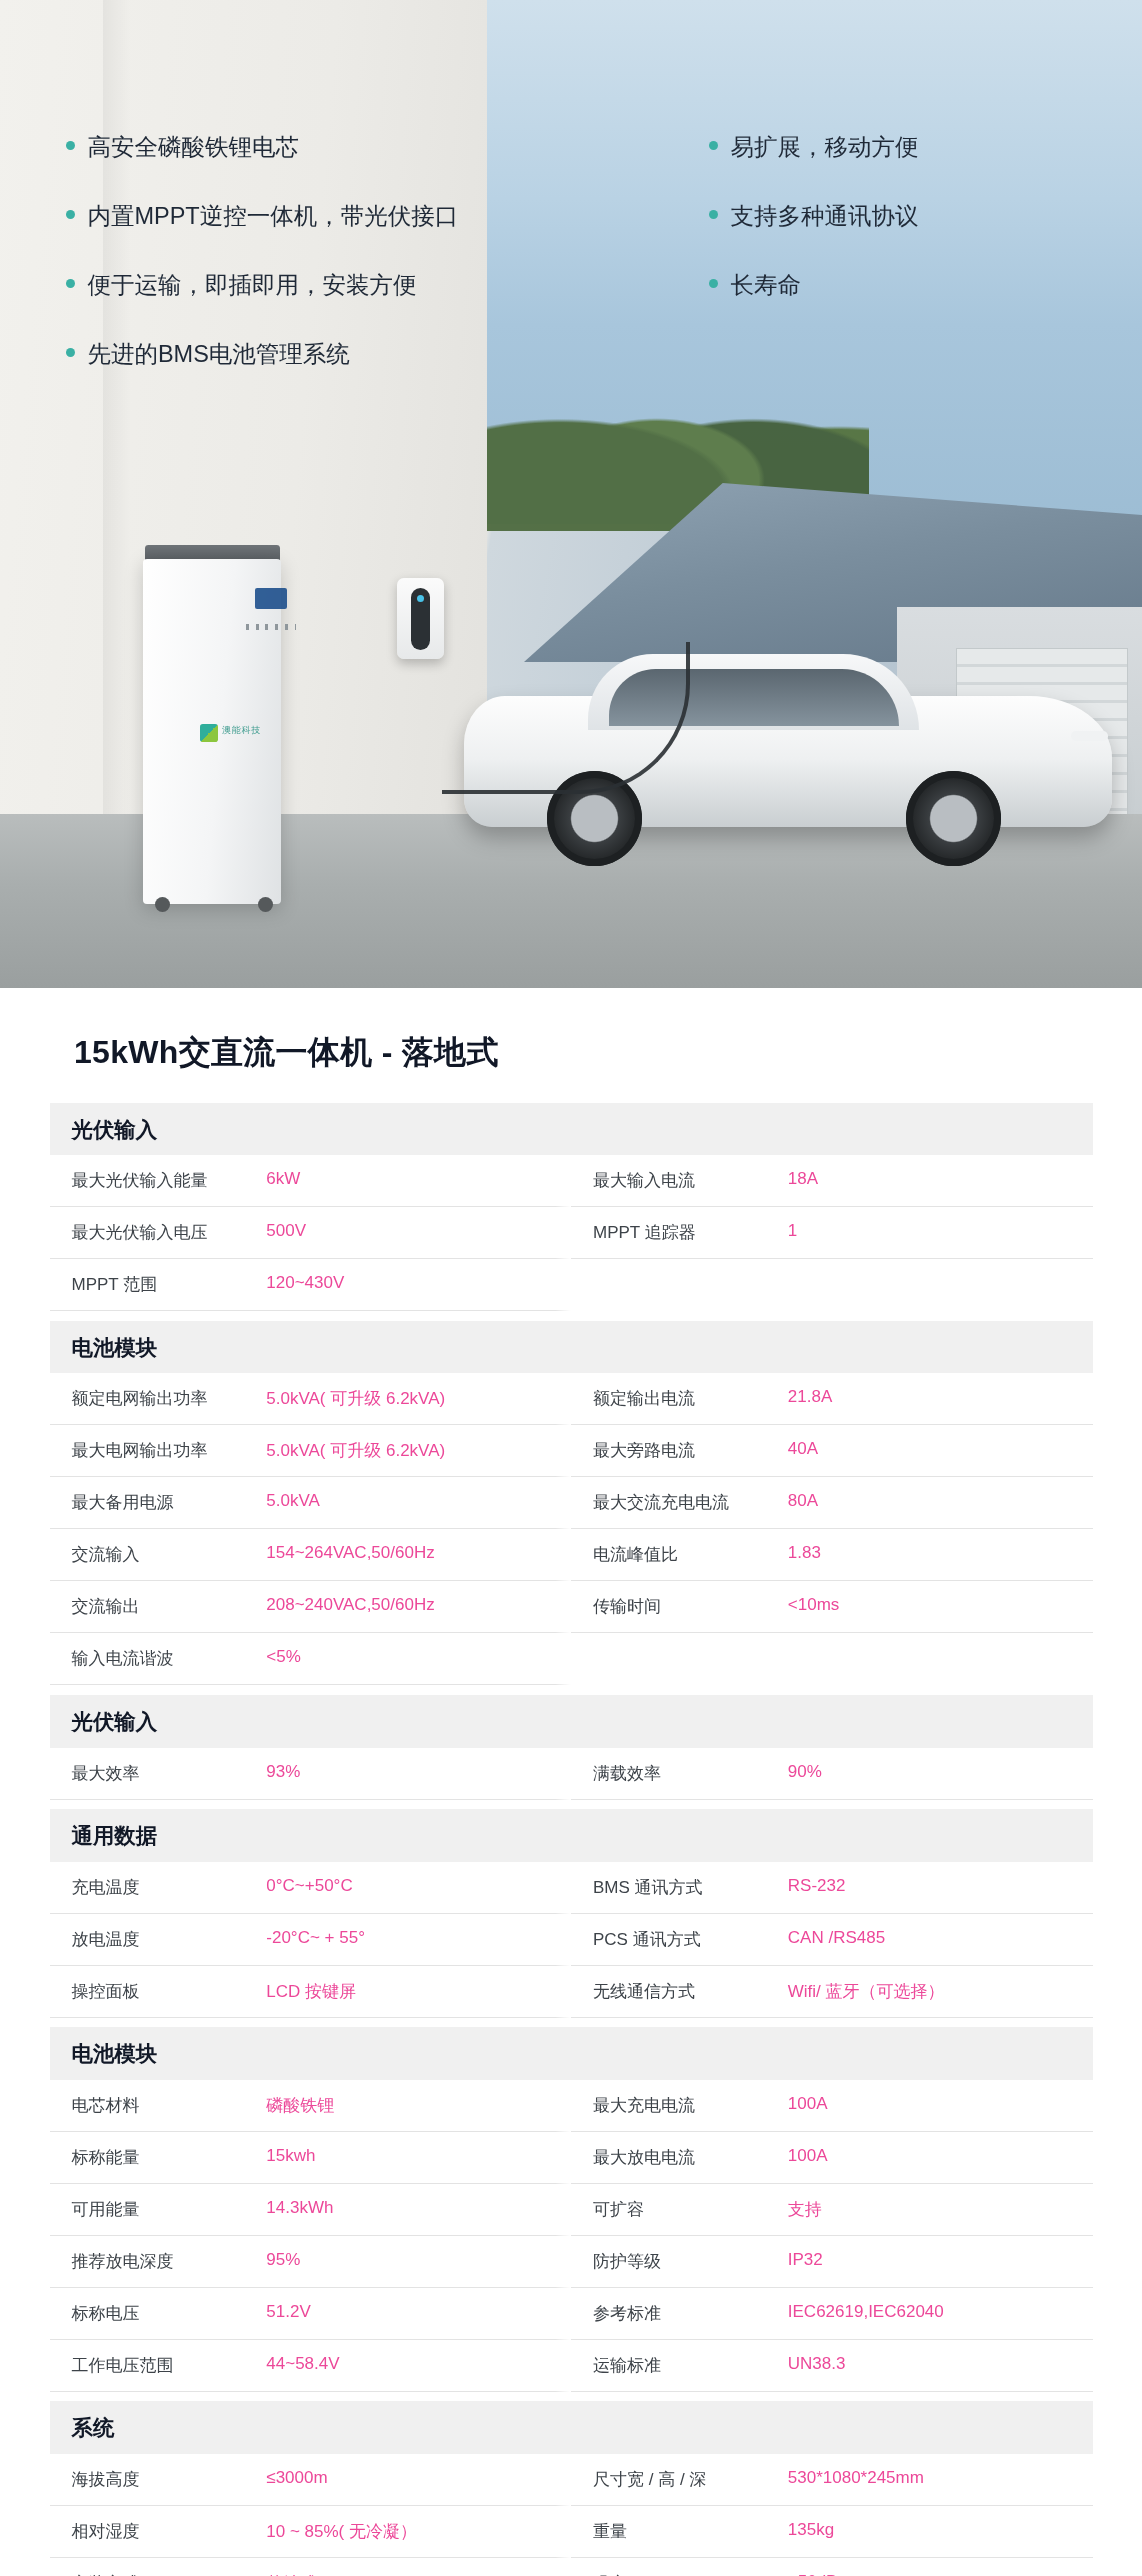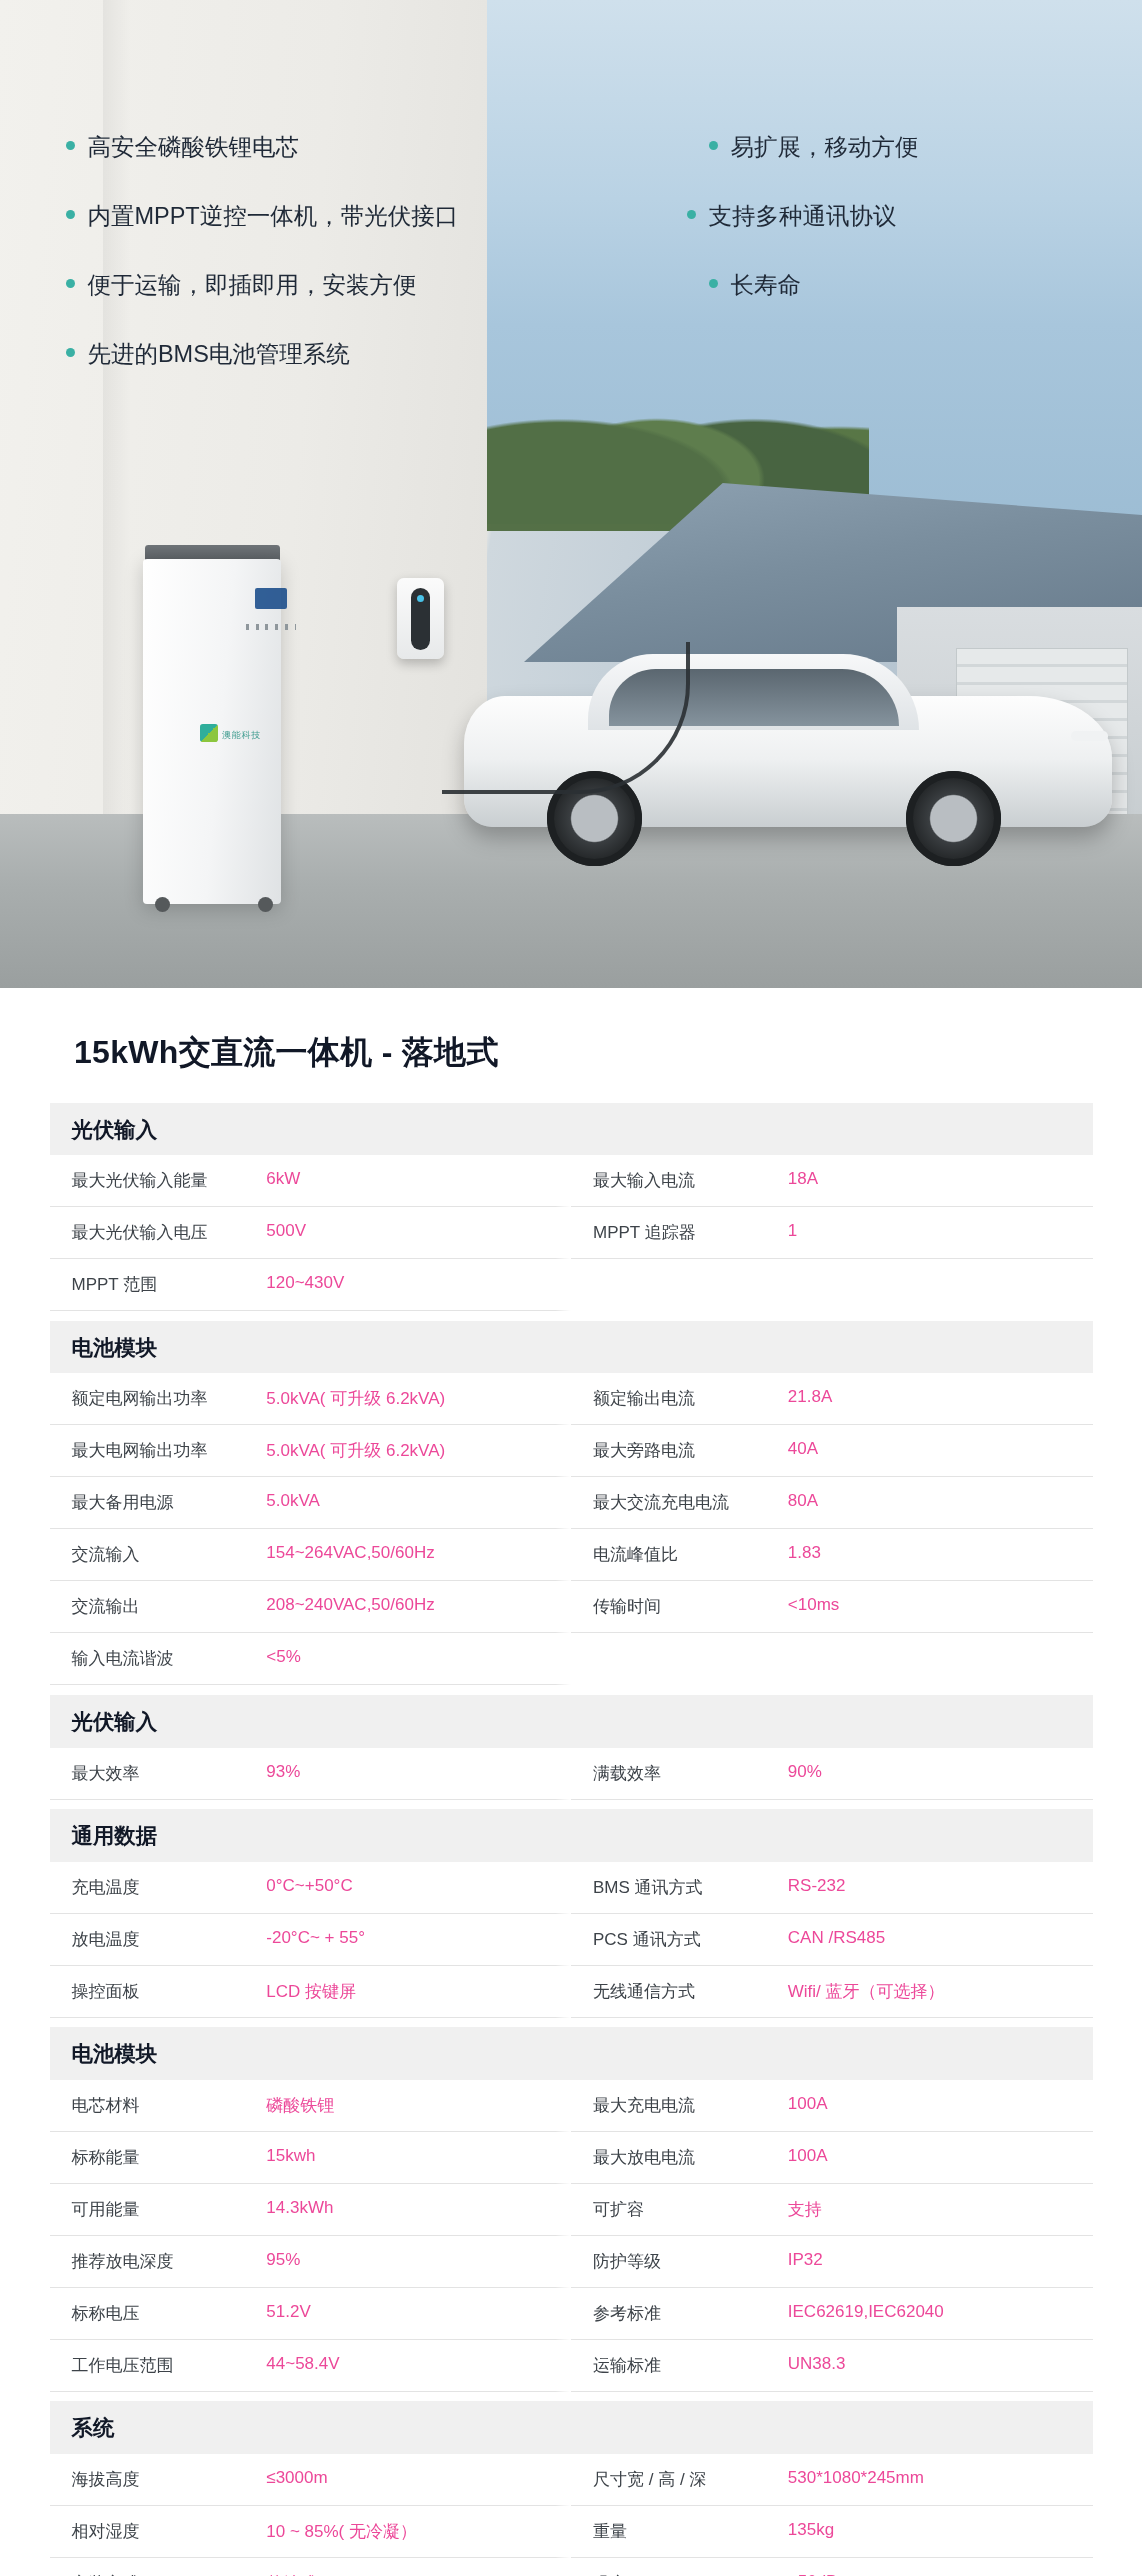--- a/index.html
+++ b/index.html
@@ -87,21 +87,21 @@
   .cabinet-screen {
     position: absolute; left: 255px; top: 588px; width: 32px; height: 21px;
     background: #1d4f8c; border-radius: 2.1px; opacity:.9;
   }
   .cabinet-leds {
     position: absolute; left: 246px; top: 624px; width: 50px; height: 5.5px;
     background: repeating-linear-gradient(90deg,#8f979c 0 2.8px, transparent 2.8px 9.7px);
   }
   .cabinet-logo {
     position: absolute; left: 200px; top: 724px;
-    display: flex; align-items: flex-end; gap: 4.1px;
+    display: flex; align-items: flex-start; gap: 4.1px;
   }
   .cabinet-logo-mark {
     width: 18px; height: 18px;
     background: linear-gradient(135deg, #2fae9b 0%, #2fae9b 50%, #8cc63e 50%, #8cc63e 100%);
     border-radius: 2.8px;
   }
   .cabinet-logo-text { font-size: 9px; color: #3f9c8f; letter-spacing: 0.7px; }
   .cabinet-feet {
     position: absolute; left: 155px; top: 897px; width: 119px; height: 15px;
   }
@@ -183,21 +183,21 @@
   }
   .bullet .dot {
     width: 9px; height: 9px; border-radius: 50%;
     background: #3ab0a4; margin-top: 9.7px; flex: none;
   }
   .bullet.b1 { left: 66px; top: 28px; }
   .bullet.b2 { left: 66px; top: 97px; }
   .bullet.b3 { left: 66px; top: 166px; }
   .bullet.b4 { left: 66px; top: 235px; }
   .bullet.b5 { left: 709px; top: 28px; }
-  .bullet.b6 { left: 687px; top: 97px; }
+  .bullet.b6 { left: 709px; top: 97px; }
   .bullet.b7 { left: 709px; top: 166px; }
 
   
   .title {
     margin: 43px 0 28px 74px;
     font-size: 32px;
     font-weight: bold;
     color: #111827;
     letter-spacing: 0.3px;
   }

